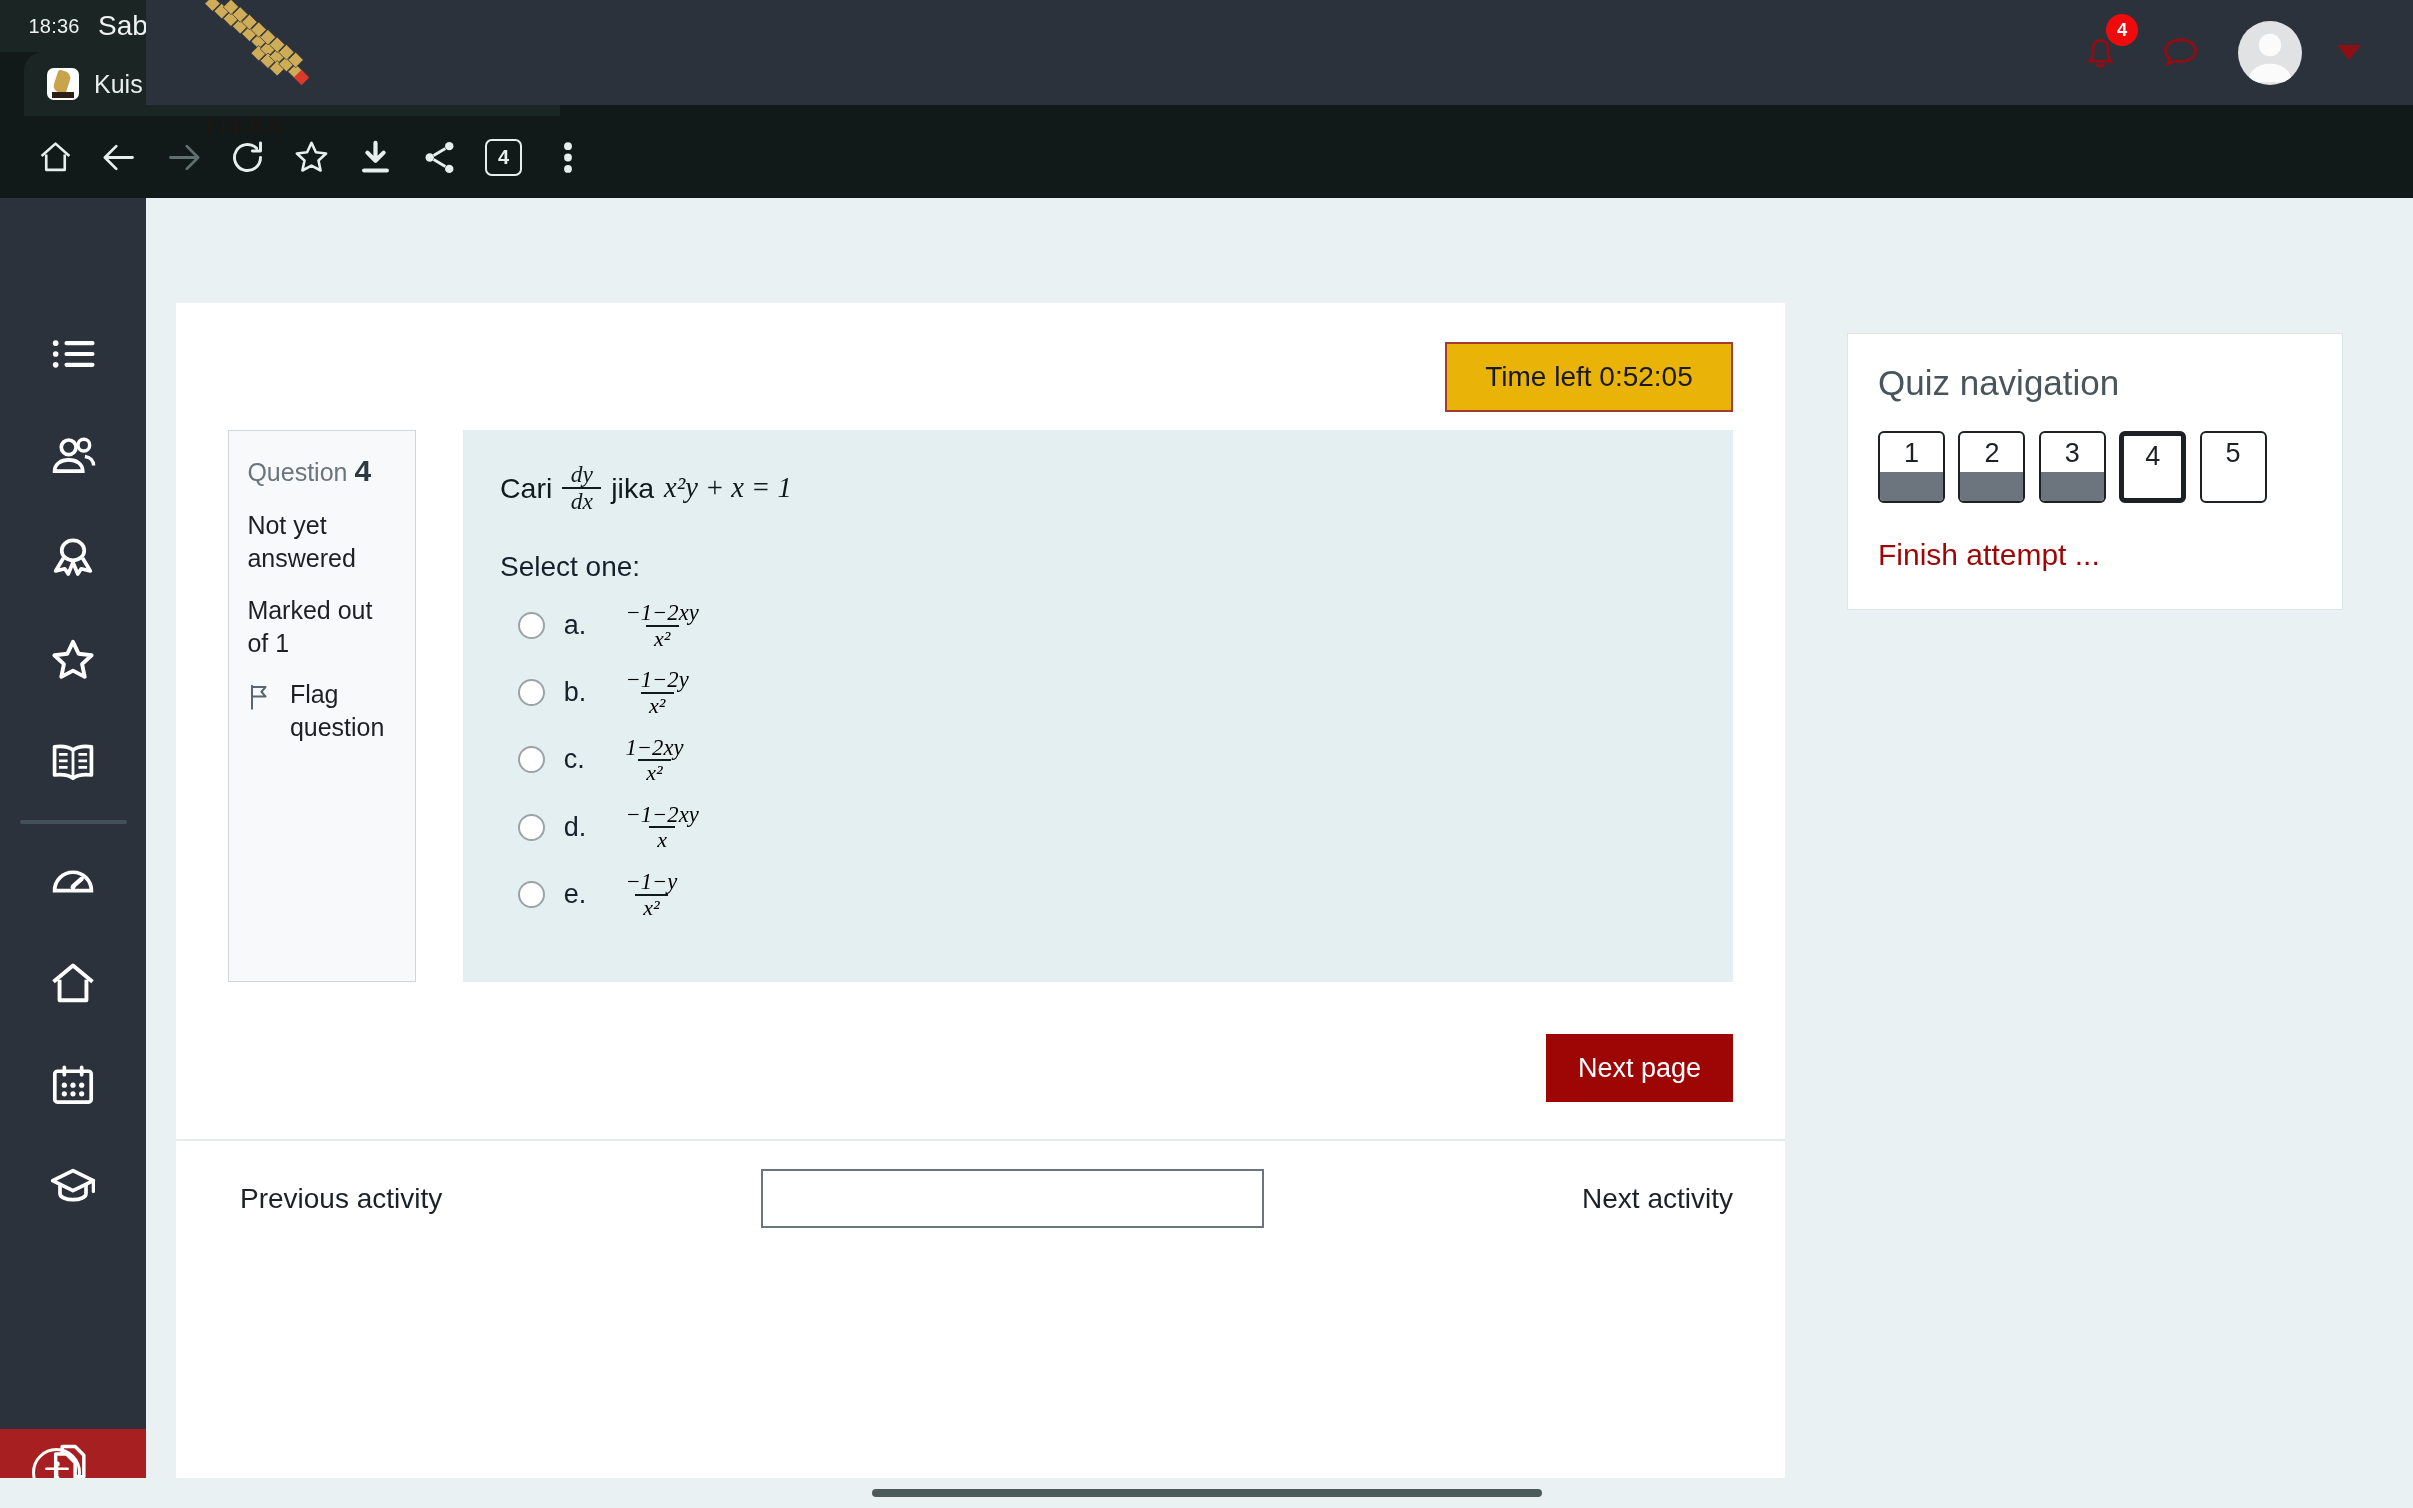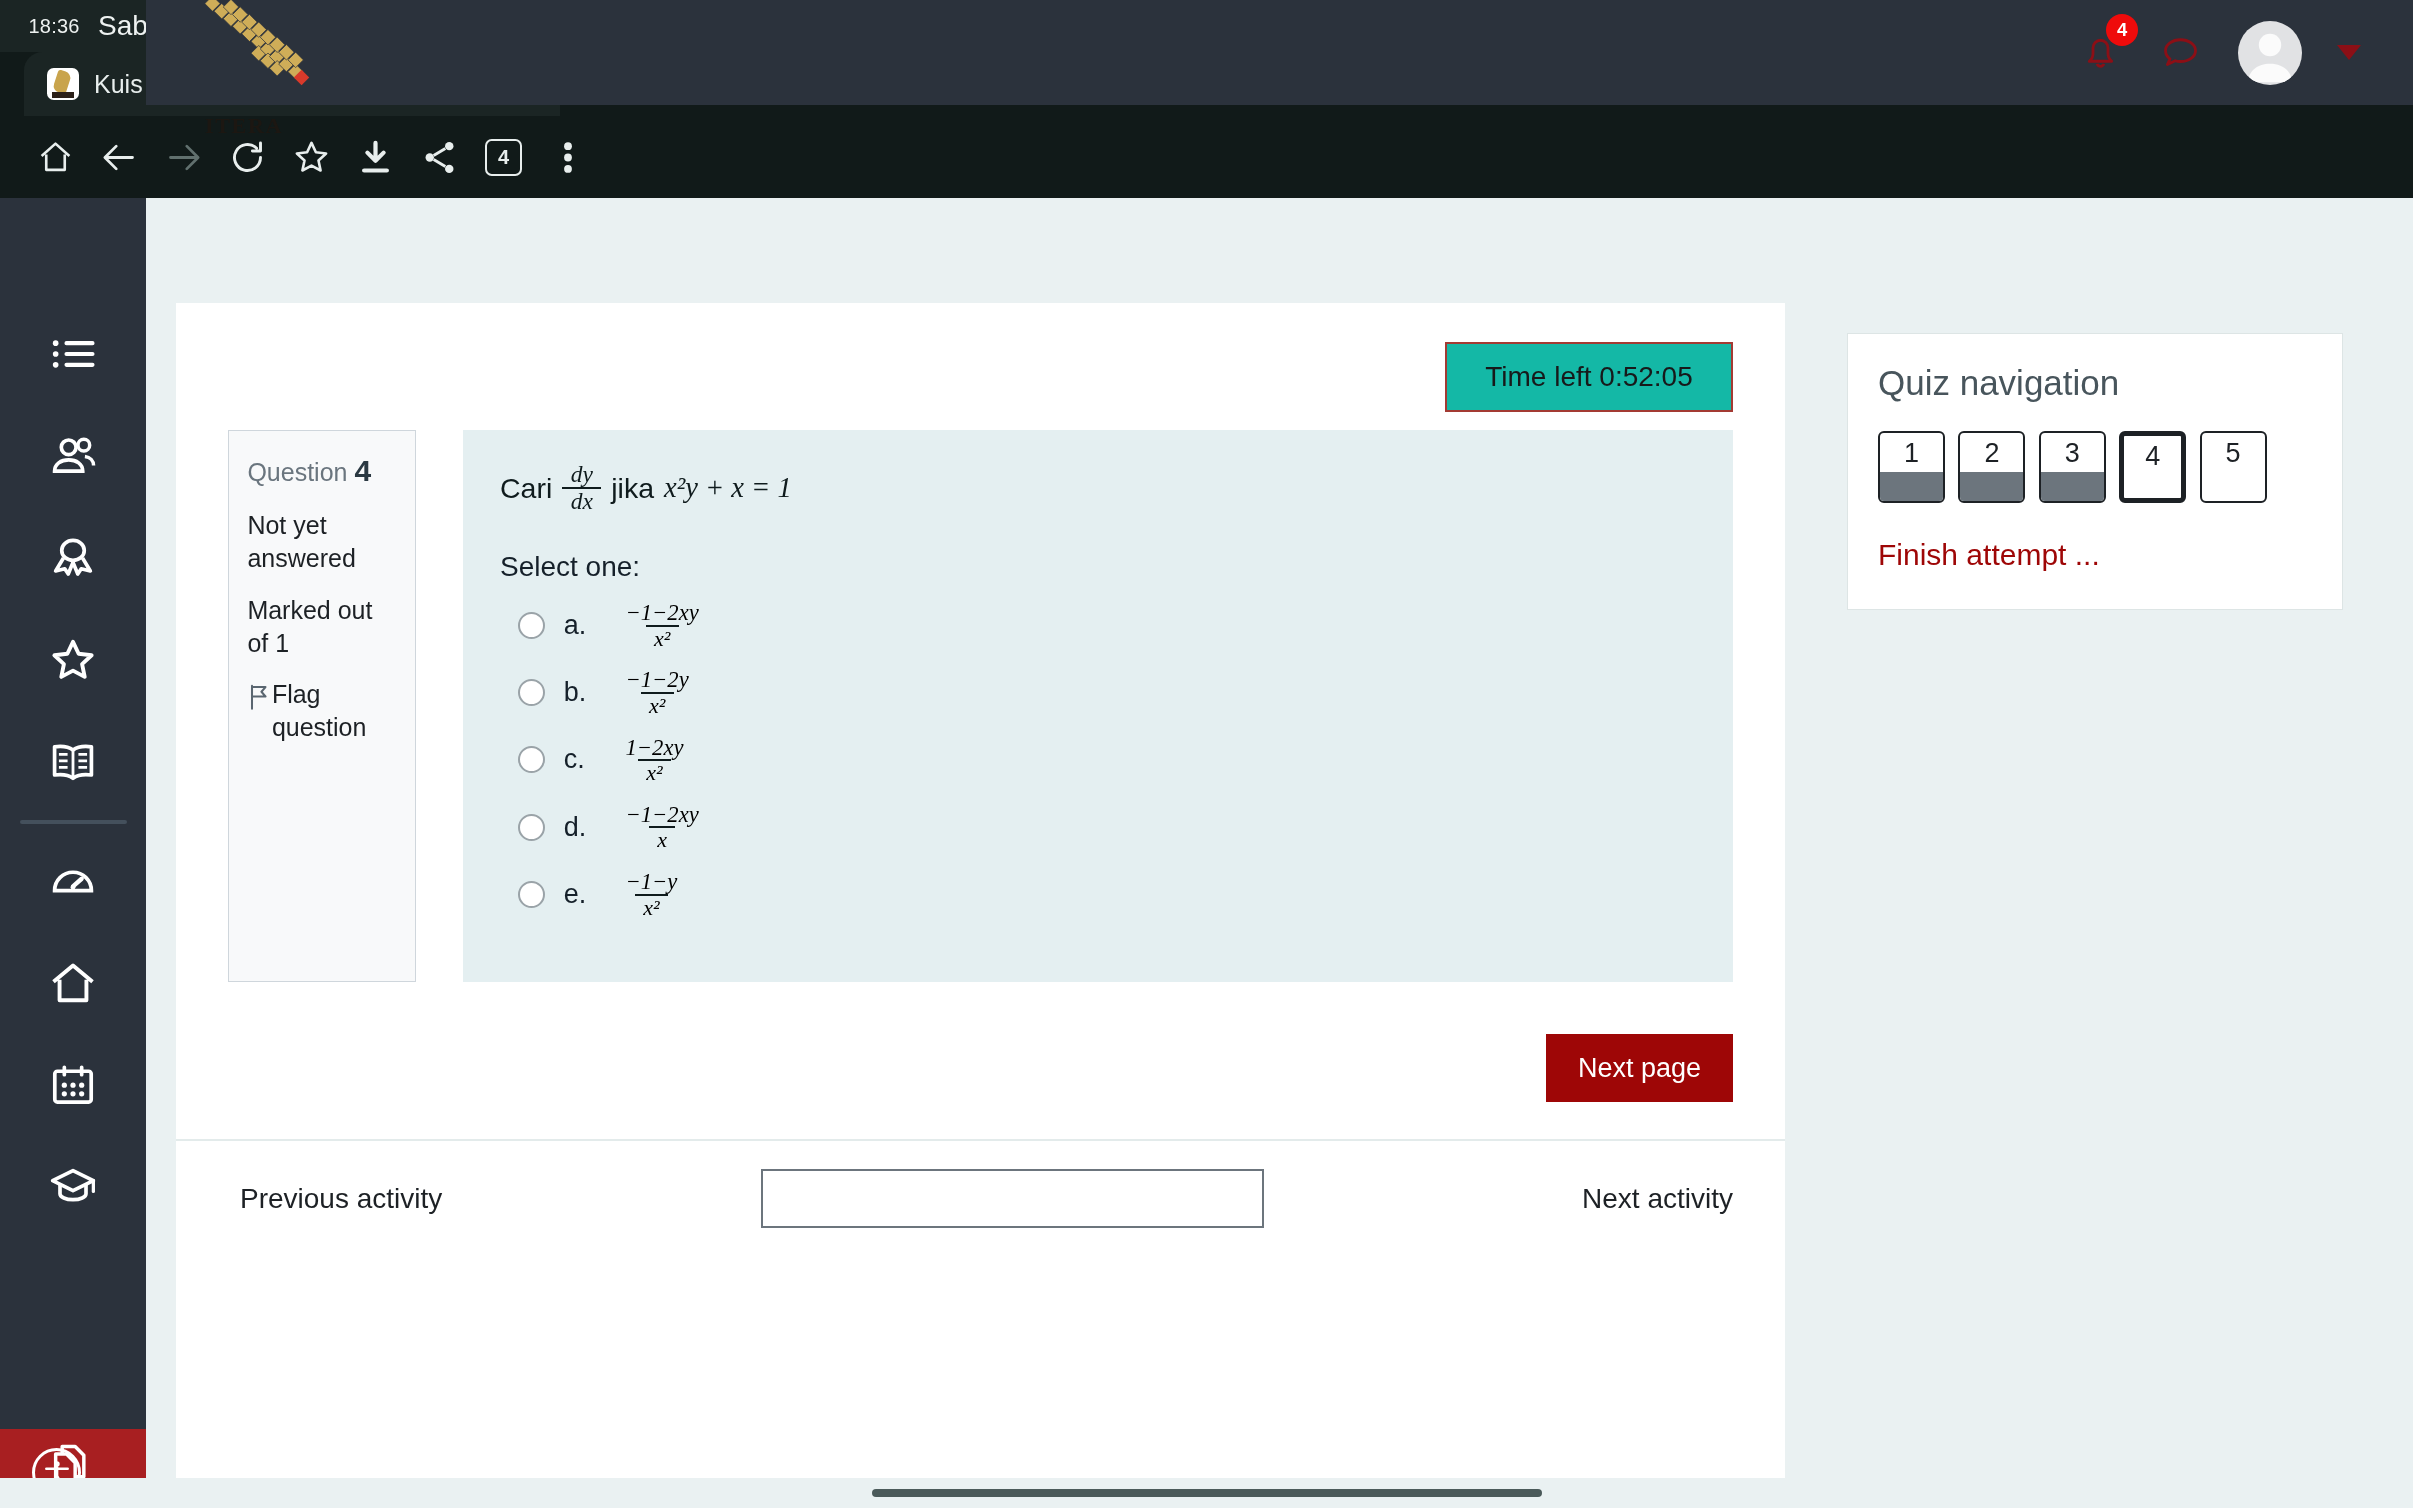--- a/index.html
+++ b/index.html
@@ -175,34 +175,34 @@
     gap: 0; overflow: hidden; position: relative;
   }
   .content-inner { display: flex; width: 100%; padding: 0 0 0 30px; }
 
   .quizcard {
     width: 1609px; background: #ffffff;
     padding: 39px 52px 0 52px; position: relative;
     flex: none;
   }
   .timerbox {
-    border: 2.5px solid #a33a33; background: #14b8a6;
+    border: 2.5px solid #a33a33; background: #eab308;
     width: 288px; height: 70px; margin-left: auto; margin-right: 0;
     display: flex; align-items: center; justify-content: center;
     font-size: 28px; color: #17191a;
   }
   .qrow { display: flex; gap: 47px; margin-top: 18.4px; }
   .qinfo {
     width: 188px; flex: none; border: 1.7px solid #cfd6dc; background: #f8f9fa;
     padding: 20px 18.4px; font-size: 25px; color: #1d2125; line-height: 1.32;
   }
   .qinfo .qline { margin-bottom: 18.4px; }
   .qinfo .qlabel { color: #6a757e; }
   .qinfo .qnum { font-size: 30px; font-weight: bold; color: #2b3942; }
-  .flagline { display: flex; gap: 1px; align-items: flex-start; }
+  .flagline { display: flex; gap: 19px; align-items: flex-start; }
 
   .qbody {
     flex: 1; background: #e4eff1; padding: 32px 37px 45px 37px;
     min-height: 352px;
   }
   .stem { font-size: 28.5px; color: #0f1b1d; display: flex; align-items: center; gap: 10px; }
   .selone { font-size: 28px; color: #15202a; margin: 37px 0 13.4px 0; }
   .opt { display: flex; align-items: center; gap: 18.4px; margin: 18.4px 0 18.4px 18.4px; }
   .radio {
     width: 27px; height: 27px; border-radius: 50%;

